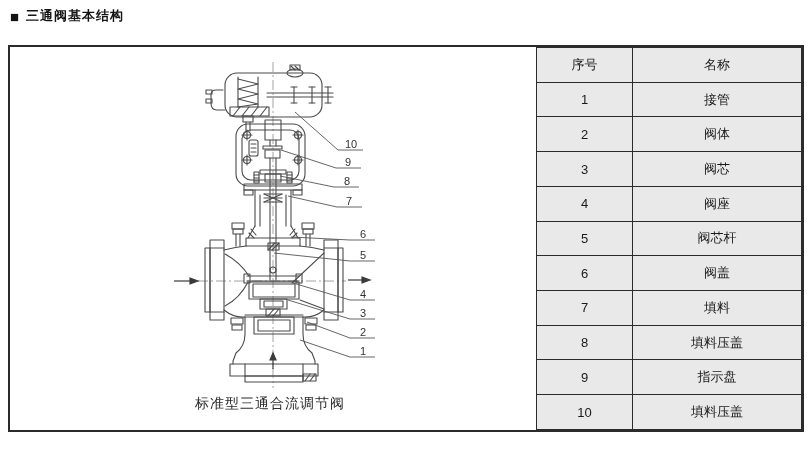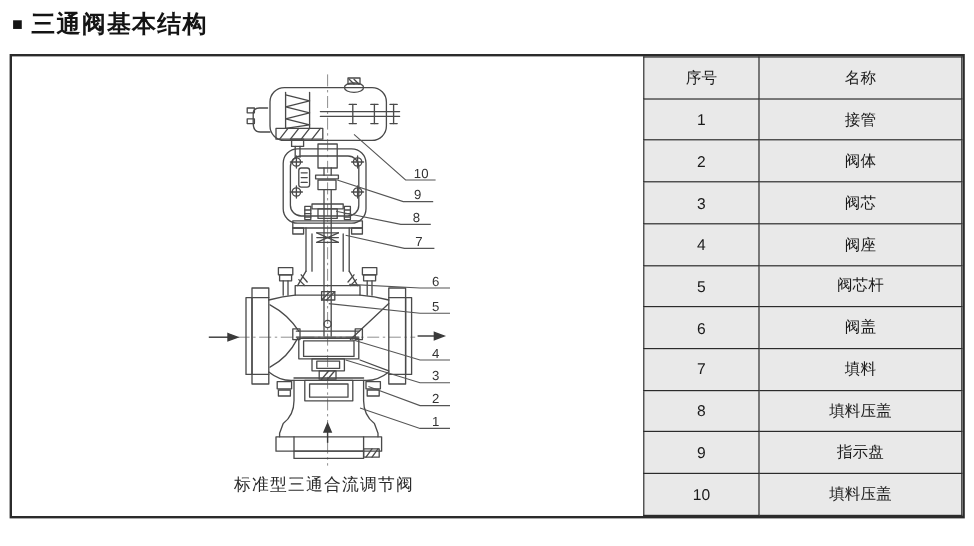--- a/index.html
+++ b/index.html
@@ -5,21 +5,21 @@
   html,body{margin:0;padding:0;}
   body{
     width:812px;height:455px;position:relative;background:#ffffff;
     font-family:"Liberation Sans","DejaVu Sans",sans-serif;overflow:hidden;
   }
   .page-title{
     position:absolute;left:10px;top:7px;display:flex;align-items:center;gap:7px;
     font-weight:bold;color:#141414;
   }
   .page-title .marker{font-size:15px;line-height:1;}
-  .page-title .title-text{font-size:20px;letter-spacing:1px;}
+  .page-title .title-text{font-size:13px;letter-spacing:1px;}
   .frame{
     position:absolute;left:8px;top:45px;width:796px;height:387px;
     border:2px solid #2b2b2b;box-sizing:border-box;background:#fff;
   }
   .diagram-svg{position:absolute;left:0;top:0;}
   table.parts{
     position:absolute;top:0;right:0;bottom:0;width:266px;height:100%;
     border-collapse:collapse;table-layout:fixed;
   }
   table.parts td{

